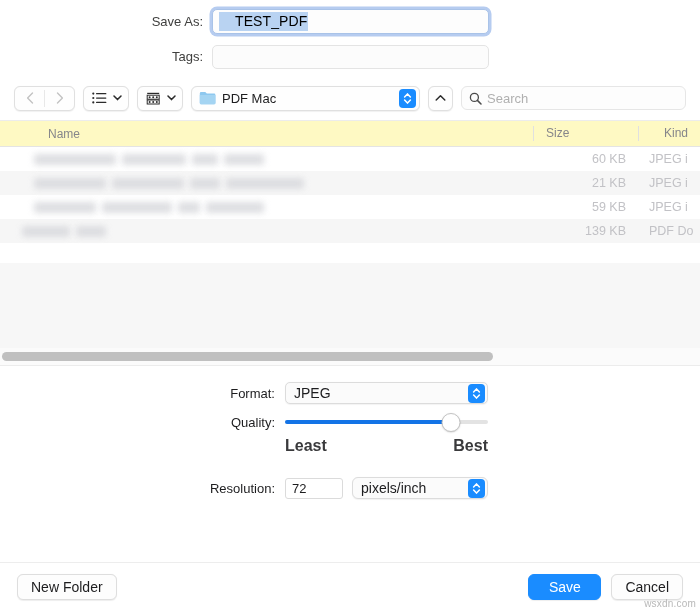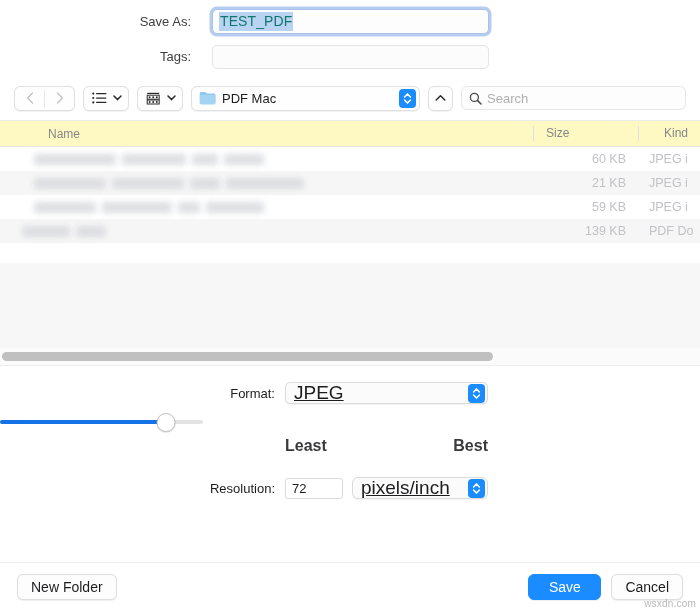--- a/index.html
+++ b/index.html
@@ -20,21 +20,21 @@
 
   .form-row {
     display: flex;
     align-items: center;
     height: 31px;
     margin-bottom: 4px;
   }
   .form-label {
     width: 212px;
     text-align: right;
-    padding-right: 21px;
+    padding-right: 9px;
     font-size: 13px;
     color: #40403f;
   }
 
   .saveas-wrap {
     position: relative;
     width: 277px;
     height: 25px;
   }
   .saveas-field {
@@ -44,22 +44,22 @@
     border-radius: 5px;
     background: #fdfdfd;
     box-shadow: 0 0 0 2.5px rgba(122,163,227,0.55);
     display: flex;
     align-items: center;
     padding: 0 6px;
     font-size: 14px;
   }
   .saveas-text {
     background: #b9d3f2;
-    padding: 1px 1px 2px 1px;
-    color: #0f766e;
+    padding: 1px 1px 2px 16px;
+    color: #000000;
     letter-spacing: .1px;
   }
 
   .tags-field {
     width: 277px;
     height: 24px;
     border: 1px solid #e4e4e4;
     border-radius: 5px;
     background: #fcfcfc;
   }
@@ -261,21 +261,21 @@
     height: 22px;
     border: 1px solid #dcdcdc;
     border-radius: 5px;
     background: #fbfbfb;
     display: flex;
     align-items: center;
     padding: 0 2px 0 8px;
     gap: 6px;
     box-shadow: 0 0.5px 1px rgba(0,0,0,.05);
   }
-  .popup-value { flex: 1; font-size: 19px; text-decoration: underline; }
+  .popup-value { flex: 1; font-size: 14px; }
 
   .slider-wrap {
     width: 203px;
     height: 22px;
     display: flex;
     align-items: center;
     position: relative;
   }
   .slider-track {
     position: absolute;
@@ -539,20 +539,21 @@
       <span class="stepper">
         <svg width="9" height="13" viewBox="0 0 9 13">
           <path d="M1.6 5 L4.5 1.9 L7.4 5" fill="none" stroke="#ffffff" stroke-width="1.5" stroke-linecap="round" stroke-linejoin="round"></path>
           <path d="M1.6 8 L4.5 11.1 L7.4 8" fill="none" stroke="#ffffff" stroke-width="1.5" stroke-linecap="round" stroke-linejoin="round"></path>
         </svg>
       </span>
     </div>
   </div>
 
   <div class="opt-row" style="margin-top:3px;">
+    <div class="opt-label">Quality:</div>
     <div class="slider-wrap">
       <div class="slider-track"></div>
       <div class="slider-fill" id="slider-fill" style="width: 82%;"></div>
       <div class="slider-thumb" id="slider-thumb" style="left: 82%;"></div>
     </div>
   </div>
 
   <div class="opt-row" style="min-height:20px;">
     <div class="opt-label"></div>
     <div class="slider-ends">

